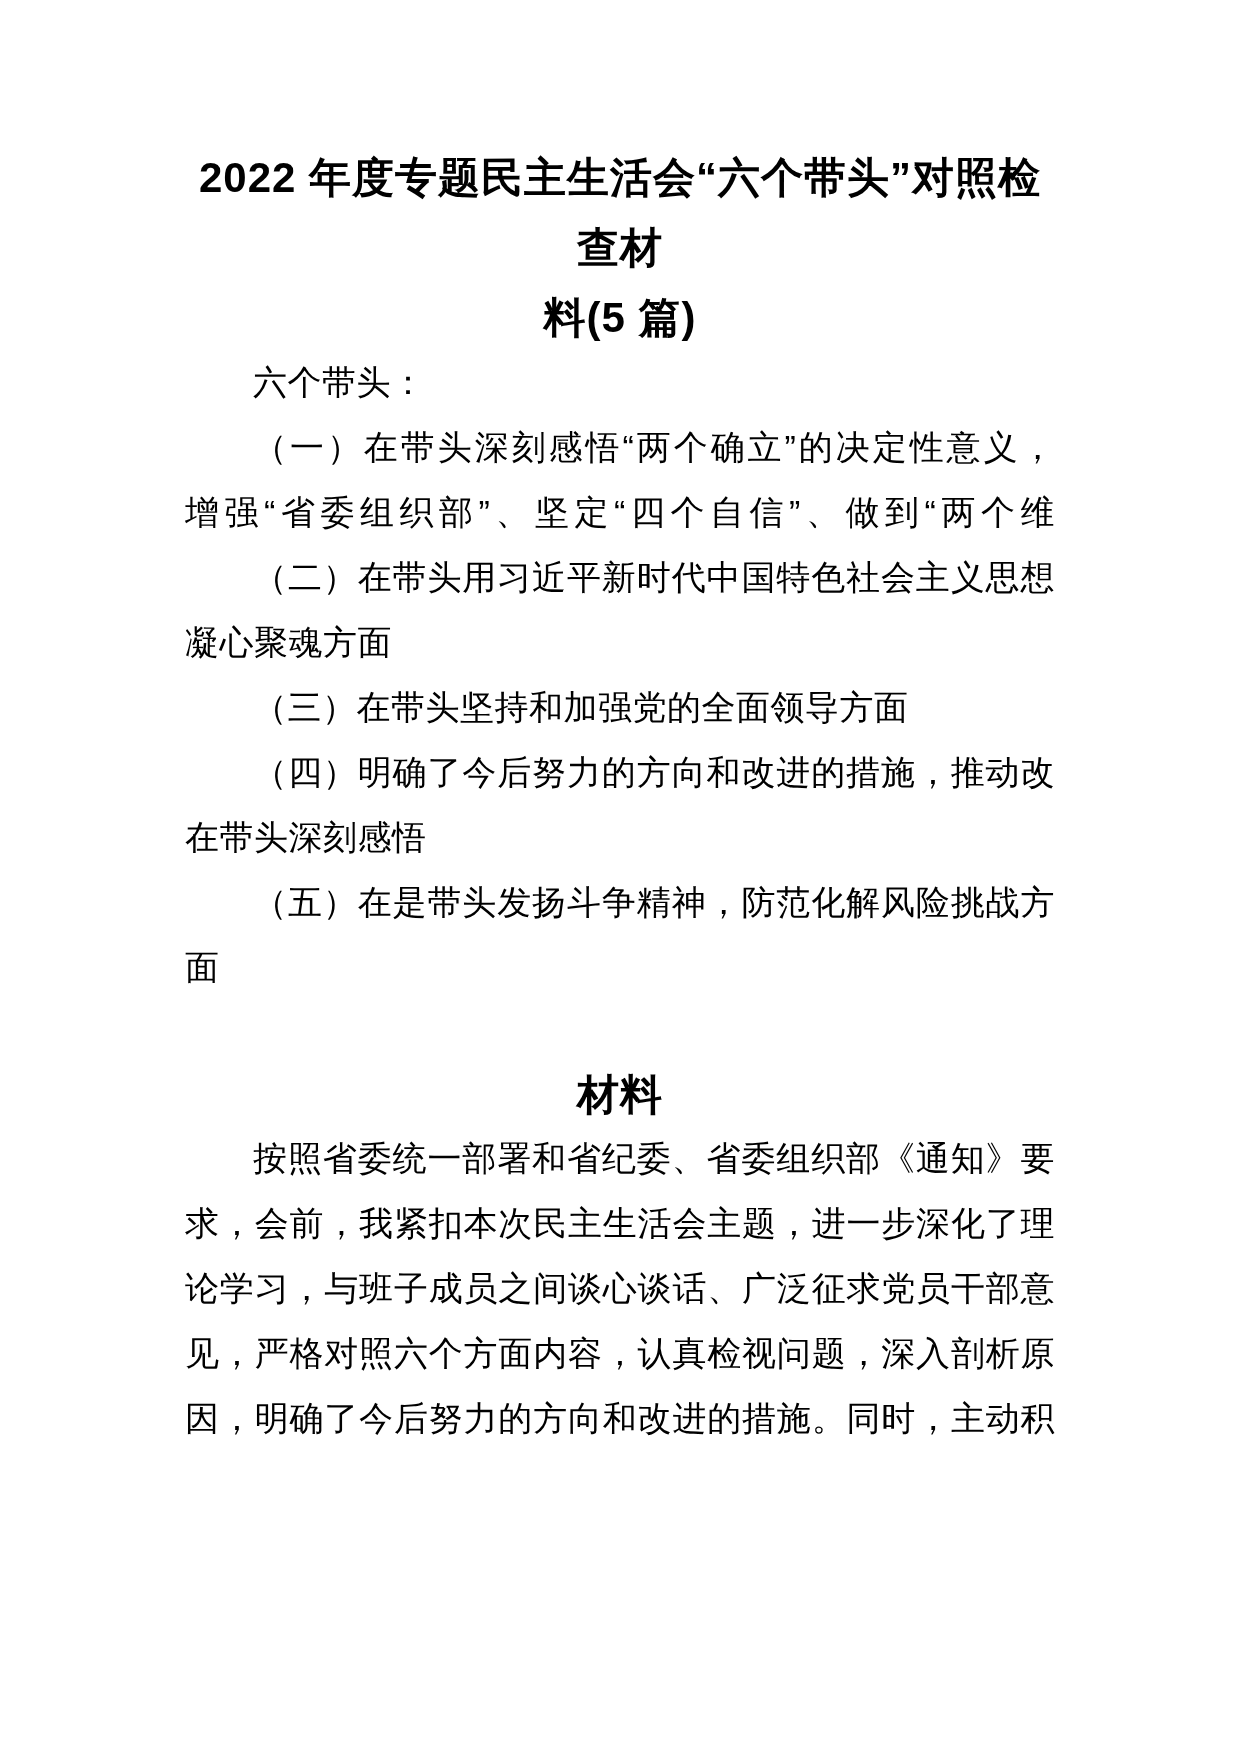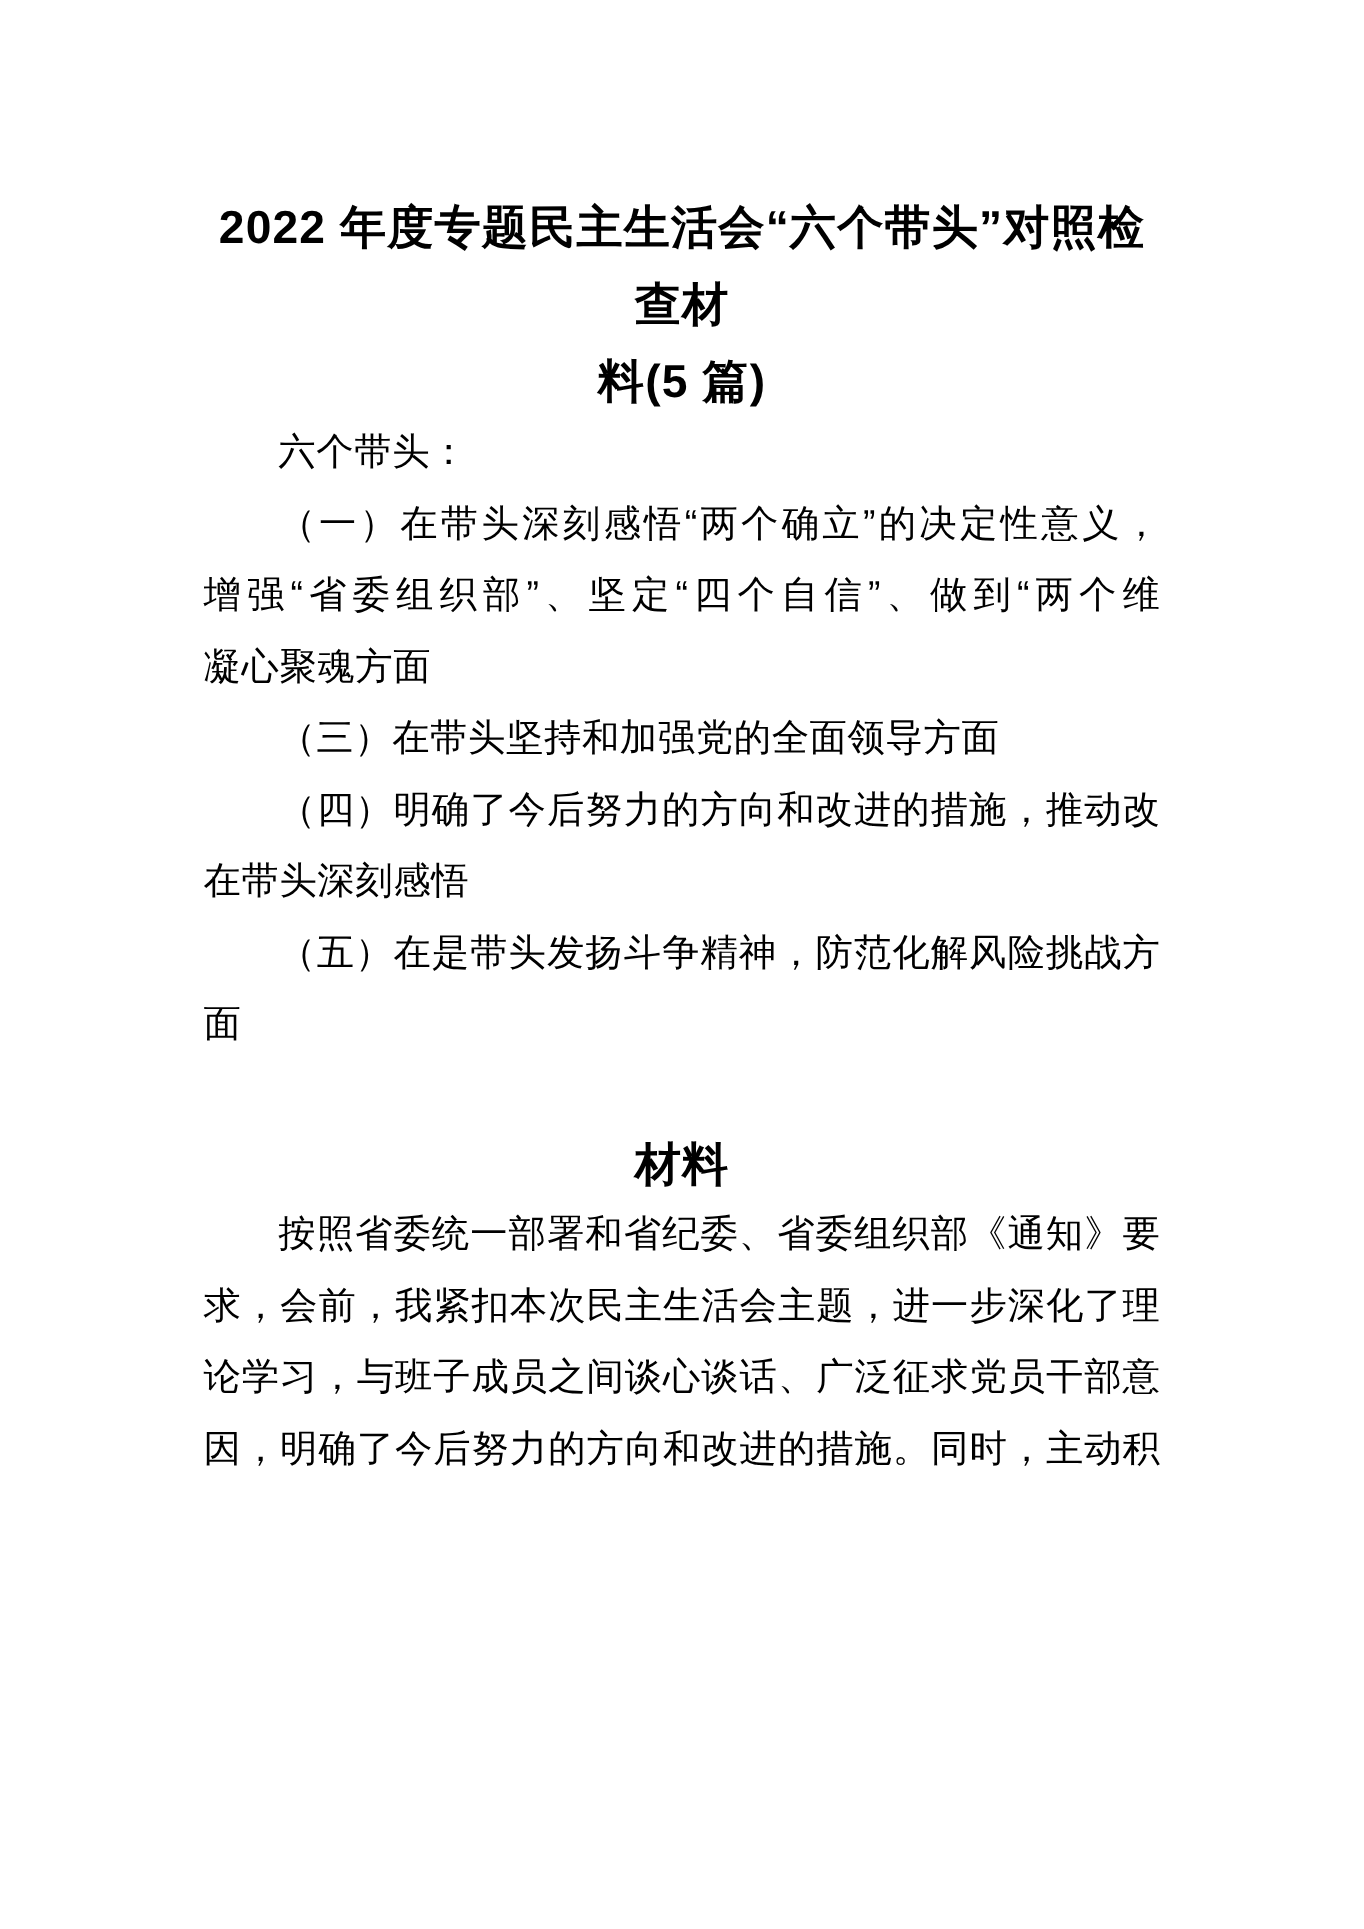--- a/index.html
+++ b/index.html
@@ -12,21 +12,21 @@
     width: 1240px;
     height: 1754px;
     background: #ffffff;
     color: #000000;
     overflow: hidden;
     font-family: "Liberation Sans", sans-serif;
   }
   .content {
     position: absolute;
     left: 185px;
-    top: 172px;
+    top: 143px;
     width: 870px;
   }
   .doc-title {
     font-size: 42px;
     font-weight: 700;
     line-height: 70px;
     text-align: center;
     letter-spacing: 1px;
   }
   .doc-title .t-line {
@@ -75,20 +75,21 @@
 
     <div class="body-block">
       <div class="para">
         <div class="line first last">六个带头：</div>
       </div>
       <div class="para">
         <div class="line first">（一）在带头深刻感悟“两个确立”的决定性意义，</div>
         <div class="line">增强“省委组织部”、坚定“四个自信”、做到“两个维</div>
       </div>
       <div class="para">
+        <div class="line first">（二）在带头用习近平新时代中国特色社会主义思想</div>
         <div class="line last">凝心聚魂方面</div>
       </div>
       <div class="para">
         <div class="line first last">（三）在带头坚持和加强党的全面领导方面</div>
       </div>
       <div class="para">
         <div class="line first">（四）明确了今后努力的方向和改进的措施，推动改</div>
         <div class="line last">在带头深刻感悟</div>
       </div>
       <div class="para">
@@ -99,18 +100,19 @@
 
     <div class="article2-title">
       <div class="t-line">材料</div>
     </div>
 
     <div class="body-block body-block2">
       <div class="para">
         <div class="line first">按照省委统一部署和省纪委、省委组织部《通知》要</div>
         <div class="line">求，会前，我紧扣本次民主生活会主题，进一步深化了理</div>
         <div class="line">论学习，与班子成员之间谈心谈话、广泛征求党员干部意</div>
+        <div class="line">见，严格对照六个方面内容，认真检视问题，深入剖析原</div>
         <div class="line">因，明确了今后努力的方向和改进的措施。同时，主动积</div>
       </div>
     </div>
 
   </div>
 </div>
 
 </body></html>

